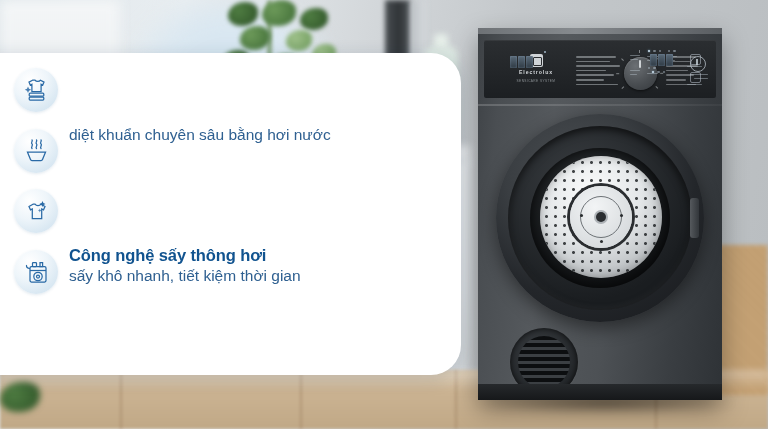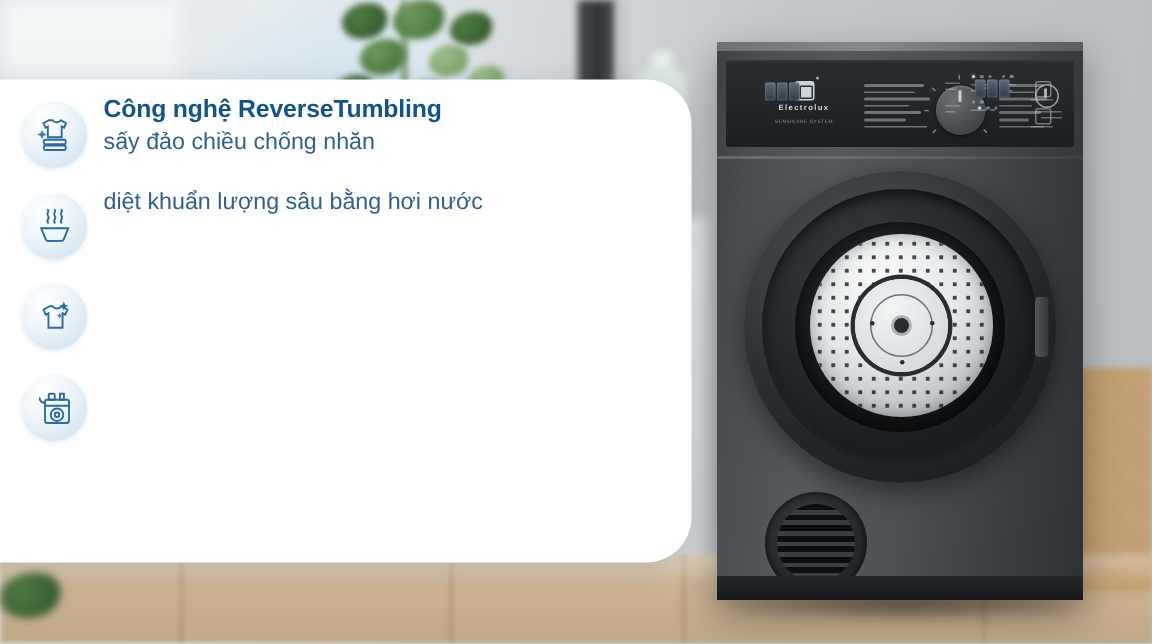--- a/index.html
+++ b/index.html
@@ -323,37 +323,33 @@
 
       <div class="feature">
         <div class="ficon">
           <svg width="27" height="27" viewBox="0 0 27 27" fill="none" stroke="#2a6aa6" stroke-width="1.25">
             <path d="M9.5 3.2 6 5.1l1.3 3 1.6-.8v7.2h9.2V7.3l1.6.8 1.3-3-3.5-1.9c-1.2 1.7-4.3 1.7-5.5 0z"></path>
             <rect x="6.2" y="16.2" width="14.6" height="3" rx="1"></rect>
             <rect x="6.2" y="20" width="14.6" height="3" rx="1"></rect>
             <path d="M5 9.5l1 2.2 2.2 1-2.2 1-1 2.2-1-2.2-2.2-1 2.2-1z" fill="#2a6aa6" stroke="none" opacity=".85"></path>
           </svg>
         </div>
-        <div class="ftext">
-          <div class="fhead">Công nghệ ReverseTumbling</div>
-          <div class="fsub">sấy đảo chiều chống nhăn</div>
-        </div>
       </div>
 
       <div class="feature">
         <div class="ficon">
           <svg width="27" height="27" viewBox="0 0 27 27" fill="none" stroke="#2a6aa6" stroke-width="1.3" stroke-linecap="round">
             <path d="M9 11.5c-1.6-1.6 1.6-3 0-4.6s1.2-2.6 0-4"></path>
             <path d="M13.5 11.5c-1.6-1.6 1.6-3 0-4.6s1.2-2.6 0-4"></path>
             <path d="M18 11.5c-1.6-1.6 1.6-3 0-4.6s1.2-2.6 0-4"></path>
             <path d="M4.5 15.2h18l-3 7.4a1.6 1.6 0 0 1-1.5 1H9a1.6 1.6 0 0 1-1.5-1z"></path>
           </svg>
         </div>
         <div class="ftext">
-          <div class="fsub">diệt khuẩn lượng sâu bằng hơi nước</div>
+          <div class="fsub">diệt khuẩn chuyên sâu bằng hơi nước</div>
         </div>
       </div>
 
       <div class="feature">
         <div class="ficon">
           <svg width="27" height="27" viewBox="0 0 27 27" fill="none" stroke="#2a6aa6" stroke-width="1.25">
             <path d="M10 6.2 6 8.4l1.5 3.4 1.8-.9v9.6h9.4v-9.6l1.8.9 1.5-3.4-4-2.2c-1.4 1.9-4.6 1.9-6 0z"></path>
             <path d="M19.5 3l.9 2.1 2.1.9-2.1.9-.9 2.1-.9-2.1-2.1-.9 2.1-.9z" fill="#2a6aa6" stroke="none"></path>
             <path d="M16.8 10.5l.6 1.4 1.4.6-1.4.6-.6 1.4-.6-1.4-1.4-.6 1.4-.6z" fill="#2a6aa6" stroke="none" opacity=".8"></path>
           </svg>
@@ -365,18 +361,22 @@
           <svg width="27" height="27" viewBox="0 0 27 27" fill="none" stroke="#2a6aa6" stroke-width="1.25">
             <rect x="7" y="8.5" width="16" height="15.5" rx="1.4"></rect>
             <line x1="7" y1="12.5" x2="23" y2="12.5"></line>
             <circle cx="15" cy="18.5" r="4.2"></circle>
             <circle cx="15" cy="18.5" r="1.5"></circle>
             <rect x="9.5" y="4.5" width="4" height="4" rx=".8"></rect>
             <path d="M17 4.5h2.6v4H17z"></path>
             <path d="M6.5 10.5c-2-0.2-3.2-1.4-3-3" stroke-linecap="round"></path>
           </svg>
         </div>
+        <div class="ftext">
+          <div class="fhead">Công nghệ sấy thông hơi</div>
+          <div class="fsub">sấy khô nhanh, tiết kiệm thời gian</div>
+        </div>
       </div>
 
     </div>
   </div>
 
 </div>
 
 </body></html>

